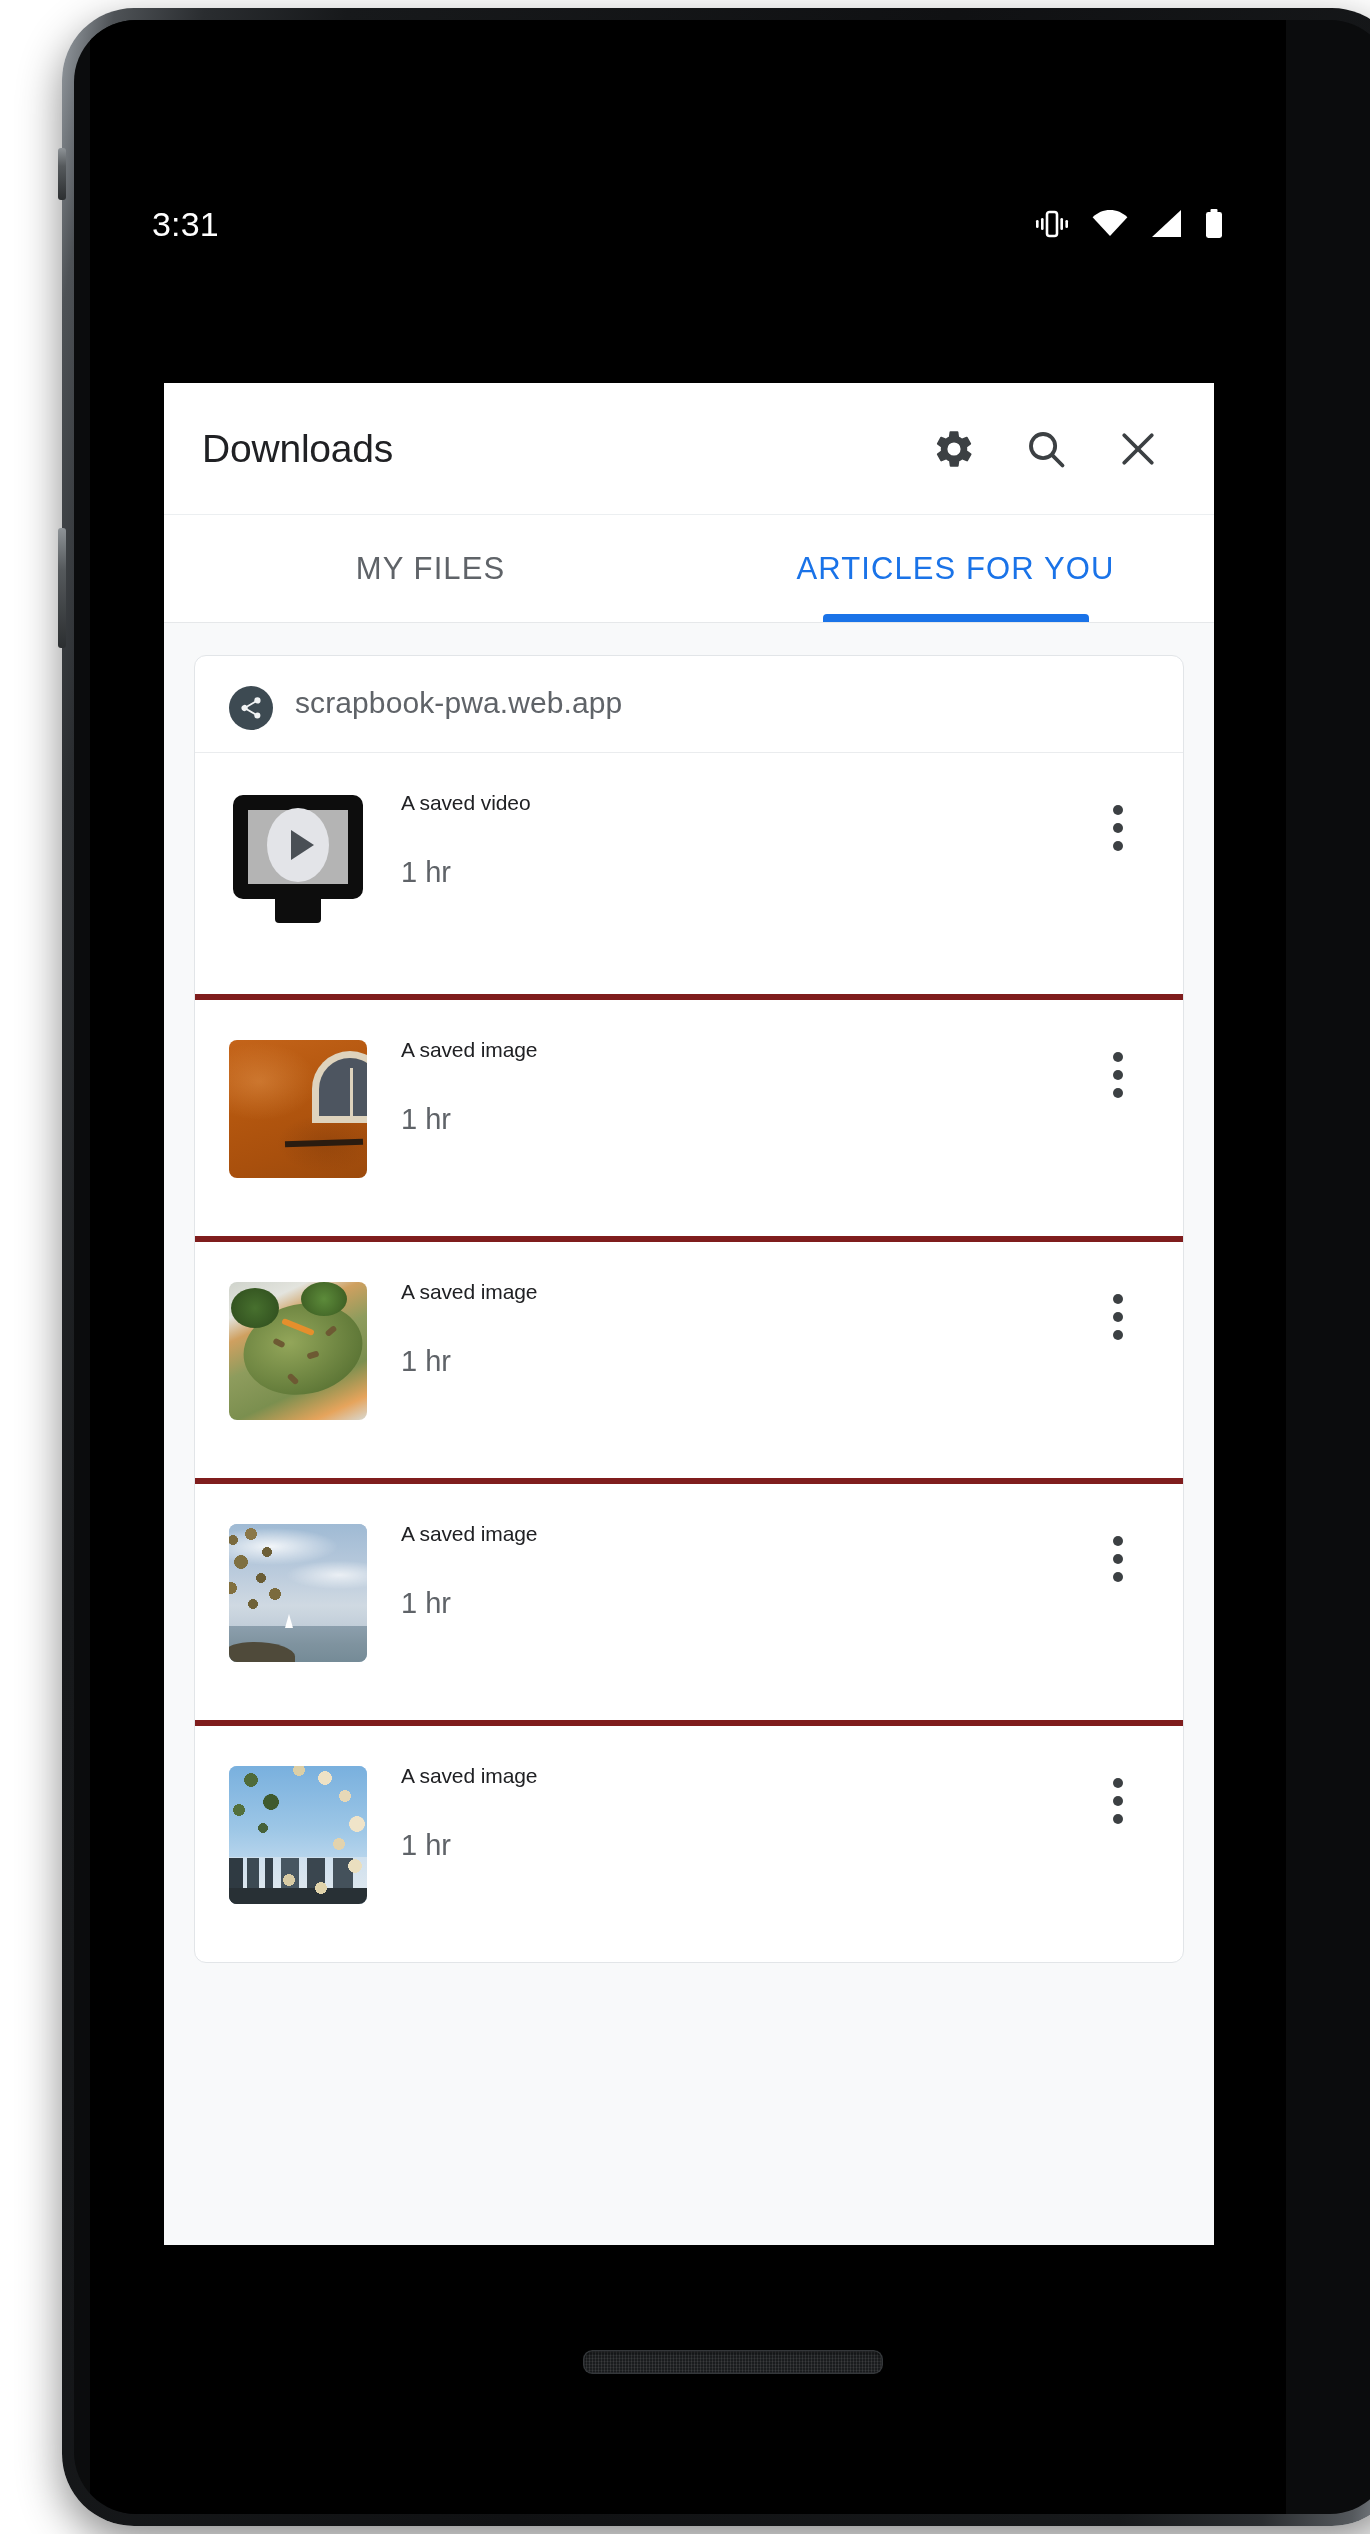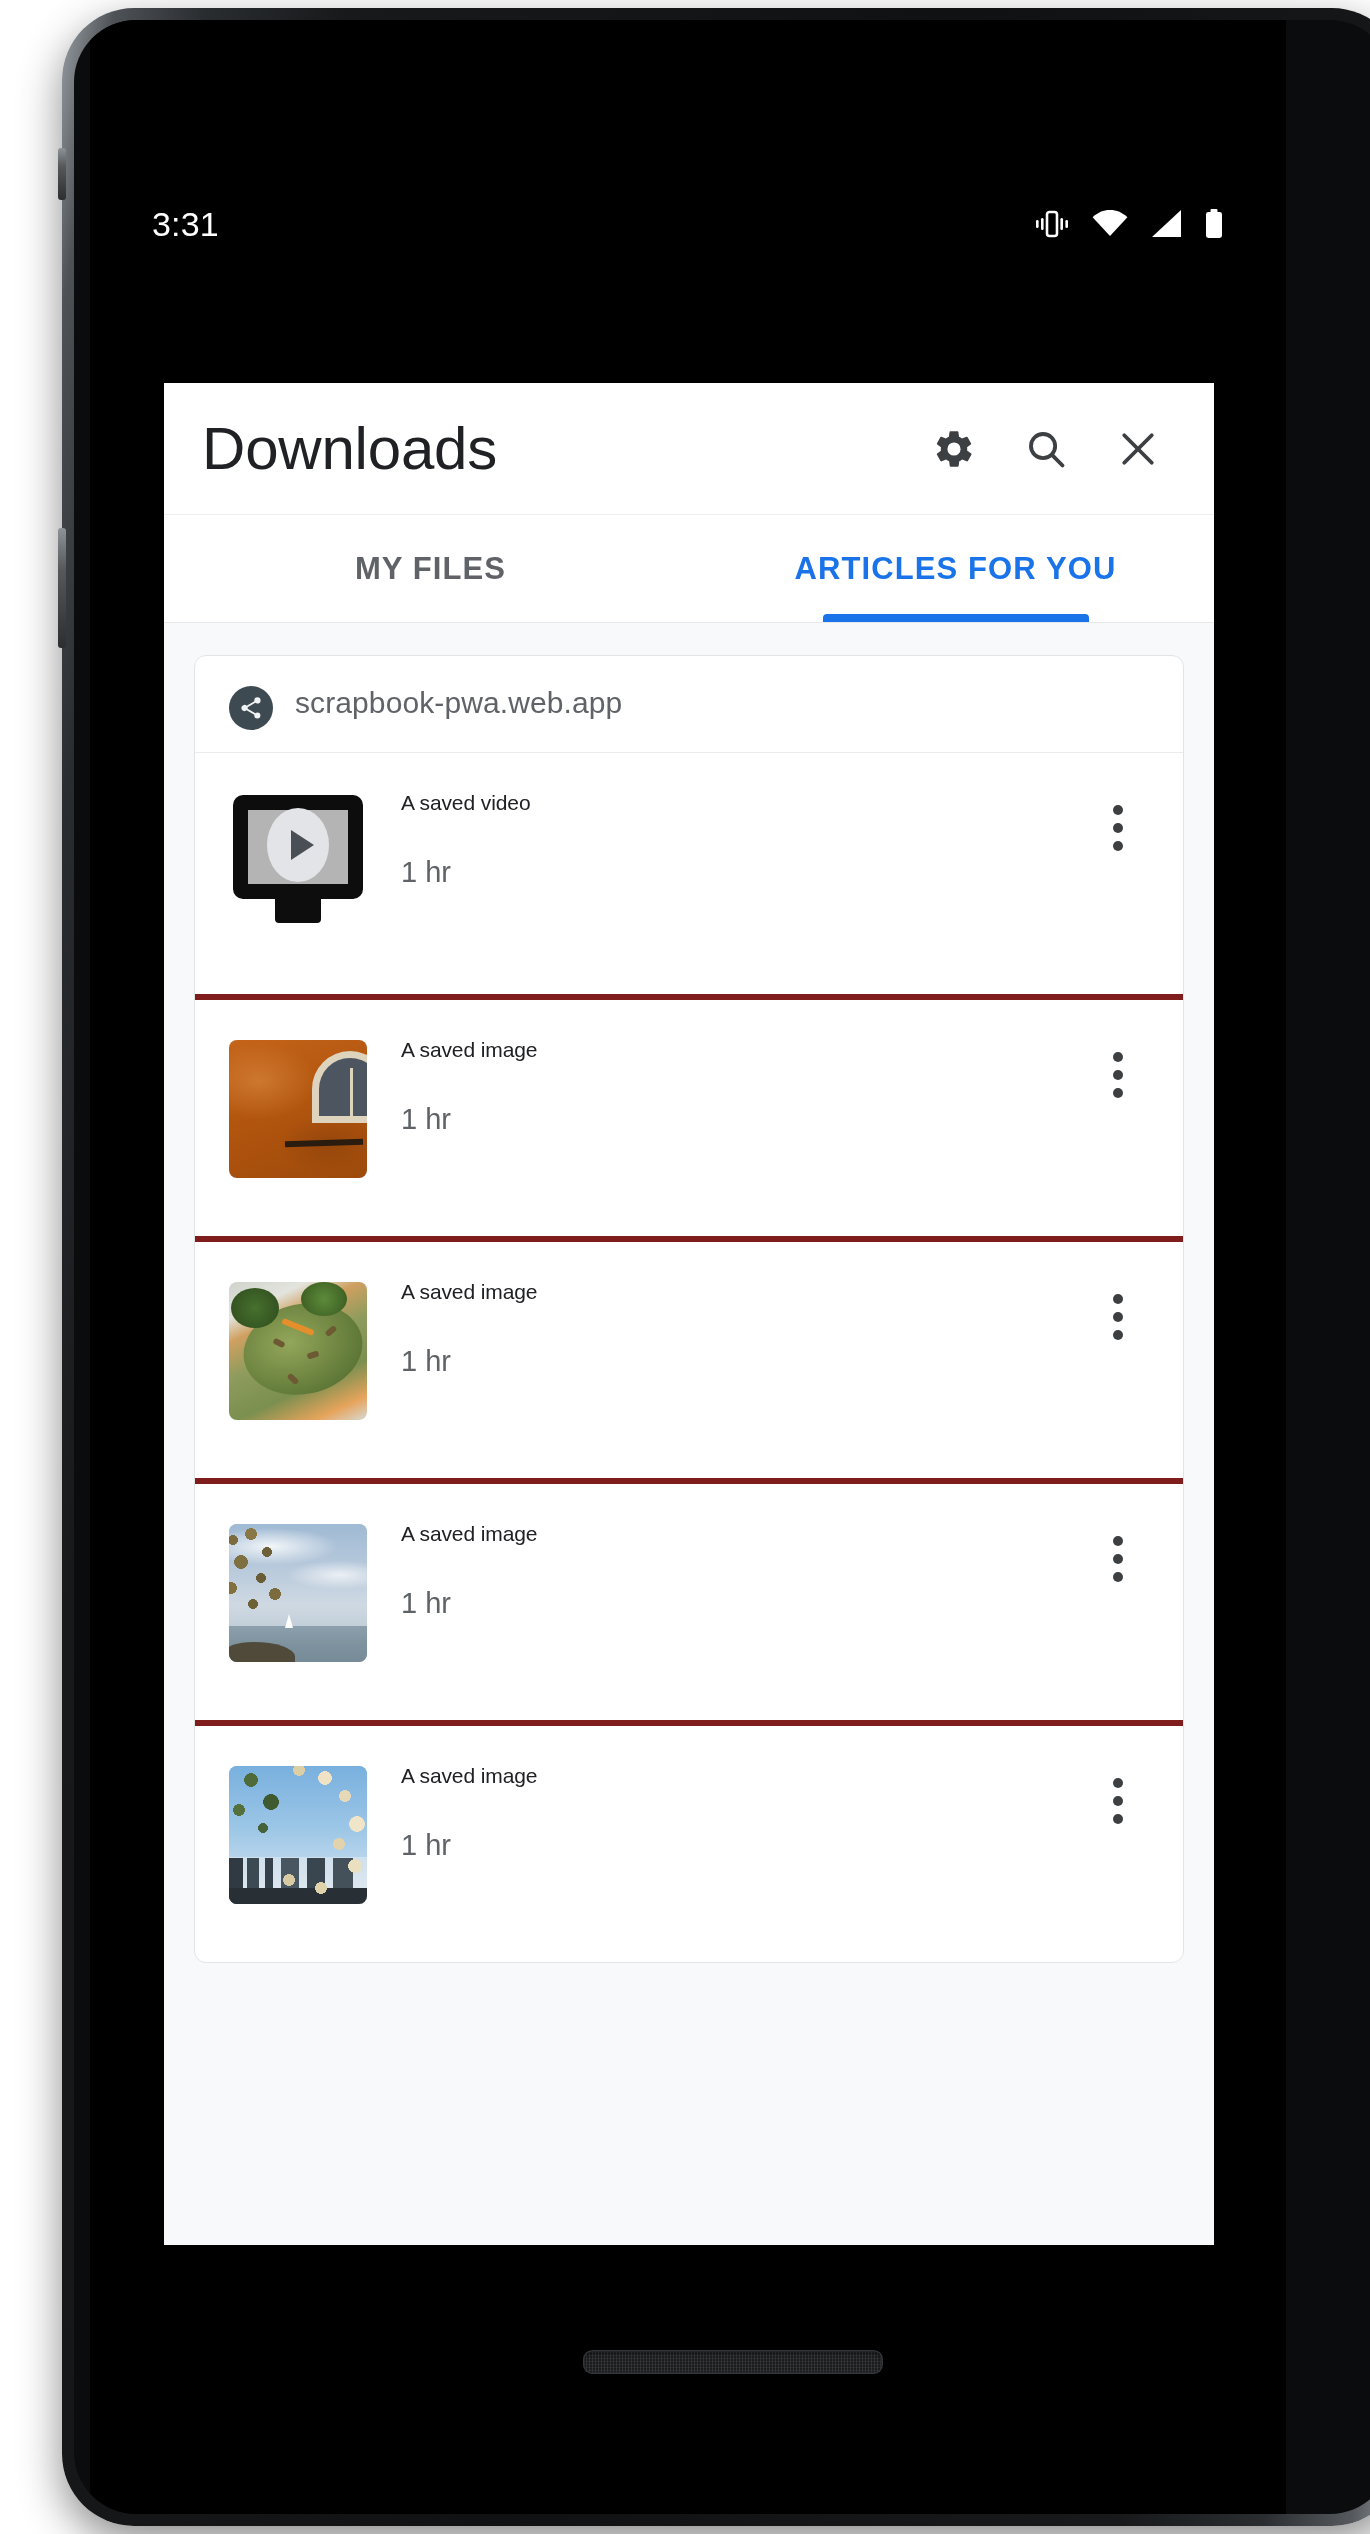--- a/index.html
+++ b/index.html
@@ -99,39 +99,39 @@
 
   
   #app-bar {
     height: 132px;
     display: flex; align-items: center;
     padding: 0 30px 0 38px;
     background: #ffffff;
     border-bottom: 1px solid #eceff1;
   }
   #app-title {
-    font-size: 60px; color: #202124; font-weight: 400;
+    font-size: 39px; color: #202124; font-weight: 400;
     letter-spacing: -.2px; flex: 1;
   }
   .appbar-btn {
     width: 92px; height: 92px;
     display: flex; align-items: center; justify-content: center;
     border-radius: 50%;
   }
 
   
   #tab-bar {
     display: flex; height: 108px;
     background: #ffffff;
     border-bottom: 1px solid #e6e8ea;
   }
   .tab {
     flex: 1; position: relative;
     display: flex; align-items: center; justify-content: center;
-    font-size: 31px; font-weight: 700; letter-spacing: 1.1px; margin-left: 8px;
+    font-size: 31px; font-weight: 400; letter-spacing: 1.1px; margin-left: 8px;
   }
   .tab-label { pointer-events: none; }
   .tab.inactive .tab-label { color: #5f6368; }
   .tab.active   .tab-label { color: #1a73e8; }
   .tab.active::after {
     content: ""; position: absolute;
     bottom: 0; left: 50%; margin-left: -133px;
     width: 266px; height: 8px;
     border-radius: 4px 4px 0 0;
     background: #1a73e8;

